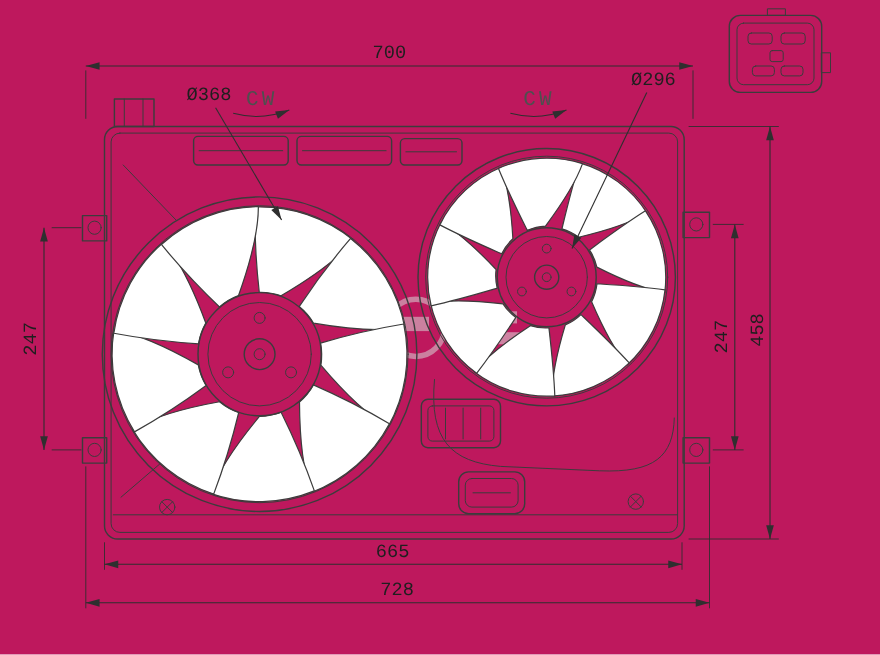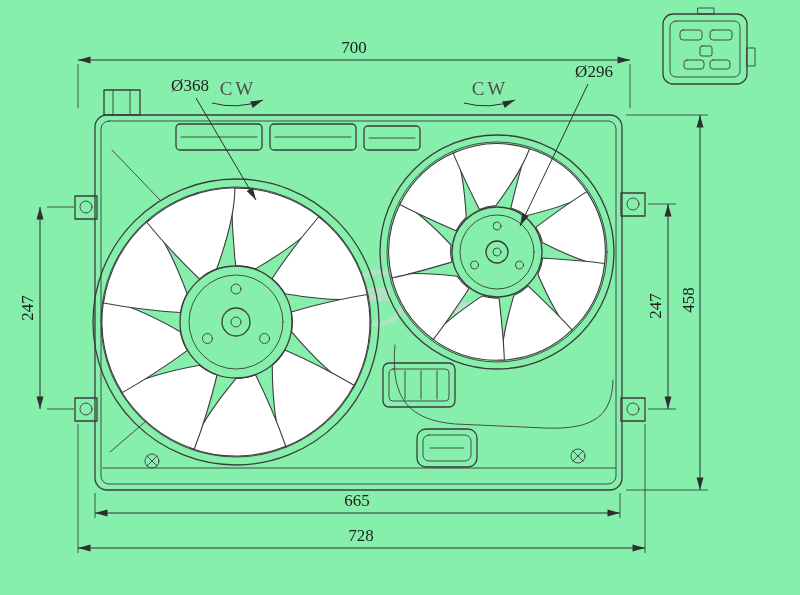--- a/index.html
+++ b/index.html
@@ -1,17 +1,17 @@
 <!DOCTYPE html>
 <html><head>
 <meta charset="utf-8">
 <style>
   html,body{margin:0;padding:0;background:#ffffff;}
-  .page{position:relative;width:800px;height:595px;background:#86efac;overflow:hidden;
-        font-family:Liberation Serif, serif;}
+  .page{position:relative;width:800px;height:595px;background:#be185d;overflow:hidden;
+        font-family:Liberation Mono, monospace;}
   svg{display:block;}
   .ln{fill:none;stroke:#3c3c3c;stroke-width:1.3;stroke-linejoin:round;stroke-linecap:round;}
   .thin{stroke-width:0.9;}
   .blade{fill:#ffffff;stroke:#3c3c3c;stroke-width:1.1;stroke-linejoin:round;}
   .dim{fill:none;stroke:#2f2f2f;stroke-width:1;}
   .ext{fill:none;stroke:#2f2f2f;stroke-width:0.8;}
   .dimtext{font-size:17px;fill:#1f1f1f;}
   .cwtext{font-size:19px;fill:#4f4f4f;letter-spacing:3px;}
   .wm{opacity:0.55;}
 </style>

